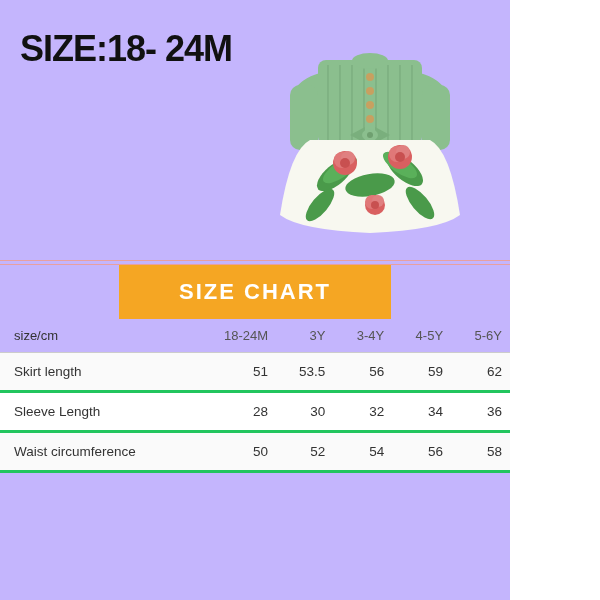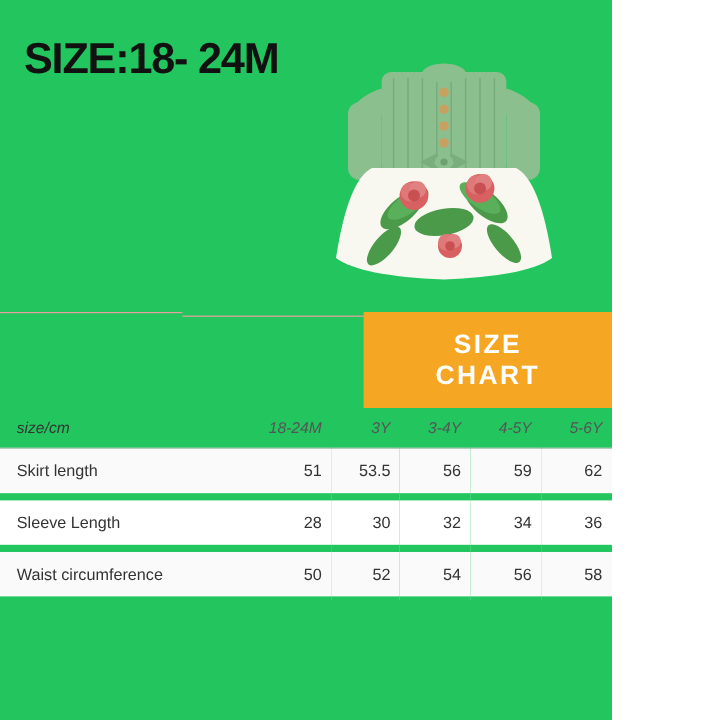--- a/index.html
+++ b/index.html
@@ -8,21 +8,21 @@
       height: 600px;
       background: #fff;
       font-family: Arial, sans-serif;
       overflow: hidden;
     }
 
     .container {
       width: 510px;
       height: 600px;
       position: relative;
-      background: #22c55e;
+      background: #c4b5fd;
     }
 
     
     .top-section {
       display: flex;
       align-items: flex-start;
       padding: 18px 20px 10px 20px;
       height: 250px;
       position: relative;
     }
@@ -87,52 +87,51 @@
     .divider-lines2 {
       width: 100%;
       border: none;
       border-top: 1.5px solid #e8a0a0;
       margin: 3px 0 0 0;
     }
 
     .btn-section {
       padding: 10px 0 0 0;
       display: flex;
-      flex-direction: row;
-      align-items: flex-start;
+      flex-direction: column;
+      align-items: flex-end;
     }
 
     
     .size-table {
       width: 100%;
       border-collapse: collapse;
       margin-top: 0;
       font-size: 13.5px;
       color: #333;
     }
 
     .size-table tr {
-      border-bottom: 6px solid #22c55e;
+      border-bottom: 3px solid #22c55e;
     }
 
     .size-table td {
       padding: 11px 8px;
       text-align: right;
       vertical-align: middle;
     }
 
     .size-table td:first-child {
       text-align: left;
       padding-left: 14px;
       color: #333;
     }
 
     .size-table thead tr {
       border-bottom: 1.5px solid #ccc;
-      font-style: italic;
     }
 
     .size-table thead td {
       color: #555;
       font-size: 13px;
       padding: 9px 8px;
     }
 
     .size-table tbody tr:nth-child(odd) {
       background: #fafafa;

